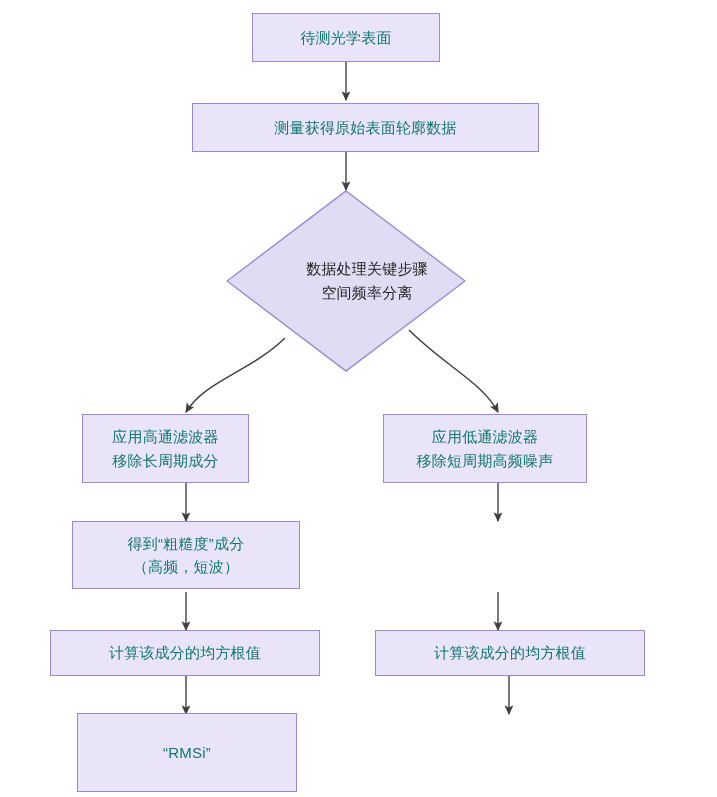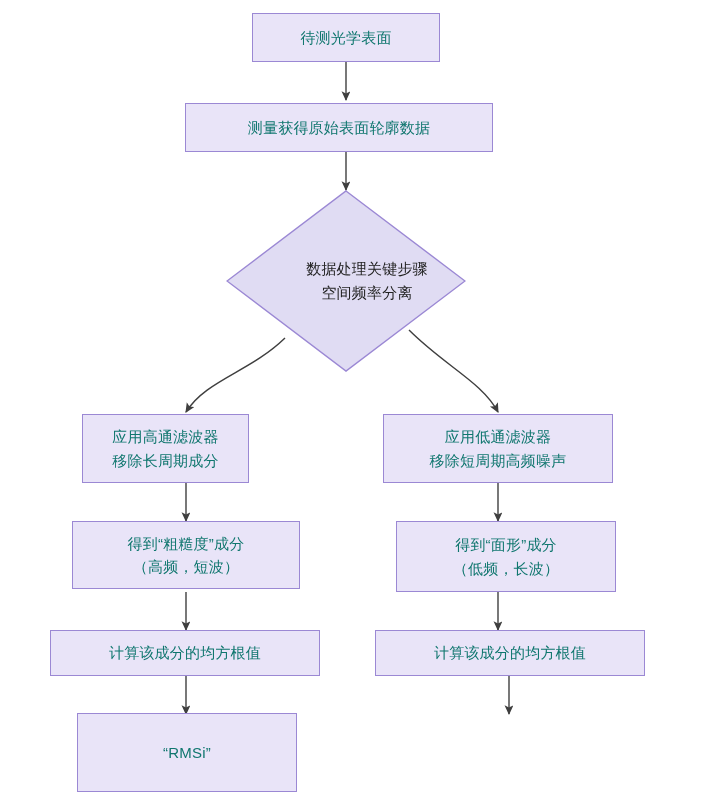--- a/index.html
+++ b/index.html
@@ -105,53 +105,49 @@
 
     <path d="M186,676 L186,714" stroke="#3f3f3f" stroke-width="1.4" fill="none" marker-end="url(#arrowhead)"></path>
 
     <path d="M509,676 L509,714" stroke="#3f3f3f" stroke-width="1.4" fill="none" marker-end="url(#arrowhead)"></path>
   </svg>
 
   <div class="node" style="left:252px; top:13px; width:188px; height:49px;">
     <span class="line">待测光学表面</span>
   </div>
 
-  <div class="node" style="left:185px; top:103px; width:308px; height:49px;">
+  <div class="node" style="left:192px; top:103px; width:347px; height:49px;">
     <span class="line">测量获得原始表面轮廓数据</span>
   </div>
 
   <div class="diamond-wrap" style="left:226px; top:190px; width:240px; height:182px;">
     <svg class="diamond-shape" viewBox="0 0 240 182" preserveAspectRatio="none">
       <polygon points="120,1 239,91 120,181 1,91" fill="#e0dcf3" stroke="#9b88d4" stroke-width="1.4"></polygon>
     </svg>
     <div class="diamond-label">
       <span class="line">数据处理关键步骤</span>
       <span class="line">空间频率分离</span>
     </div>
   </div>
 
   <div class="node" style="left:82px; top:414px; width:167px; height:69px;">
     <span class="line">应用高通滤波器</span>
     <span class="line">移除长周期成分</span>
   </div>
 
-  <div class="node" style="left:383px; top:414px; width:230px; height:69px;">
+  <div class="node" style="left:383px; top:414px; width:204px; height:69px;">
     <span class="line">应用低通滤波器</span>
     <span class="line">移除短周期高频噪声</span>
   </div>
 
   <div class="node" style="left:72px; top:521px; width:228px; height:68px;">
     <span class="line">得到“粗糙度”成分</span>
     <span class="line">（高频，短波）</span>
   </div>
 
-  <div class="node" style="left:396px; top:521px; width:220px; height:71px;">
-    <span class="line">得到“面形”成分</span>
-    <span class="line">（低频，长波）</span>
-  </div>
 
   <div class="node" style="left:50px; top:630px; width:270px; height:46px;">
     <span class="line">计算该成分的均方根值</span>
   </div>
 
   <div class="node" style="left:375px; top:630px; width:270px; height:46px;">
     <span class="line">计算该成分的均方根值</span>
   </div>
 
   <div class="node" style="left:77px; top:713px; width:220px; height:79px;">

